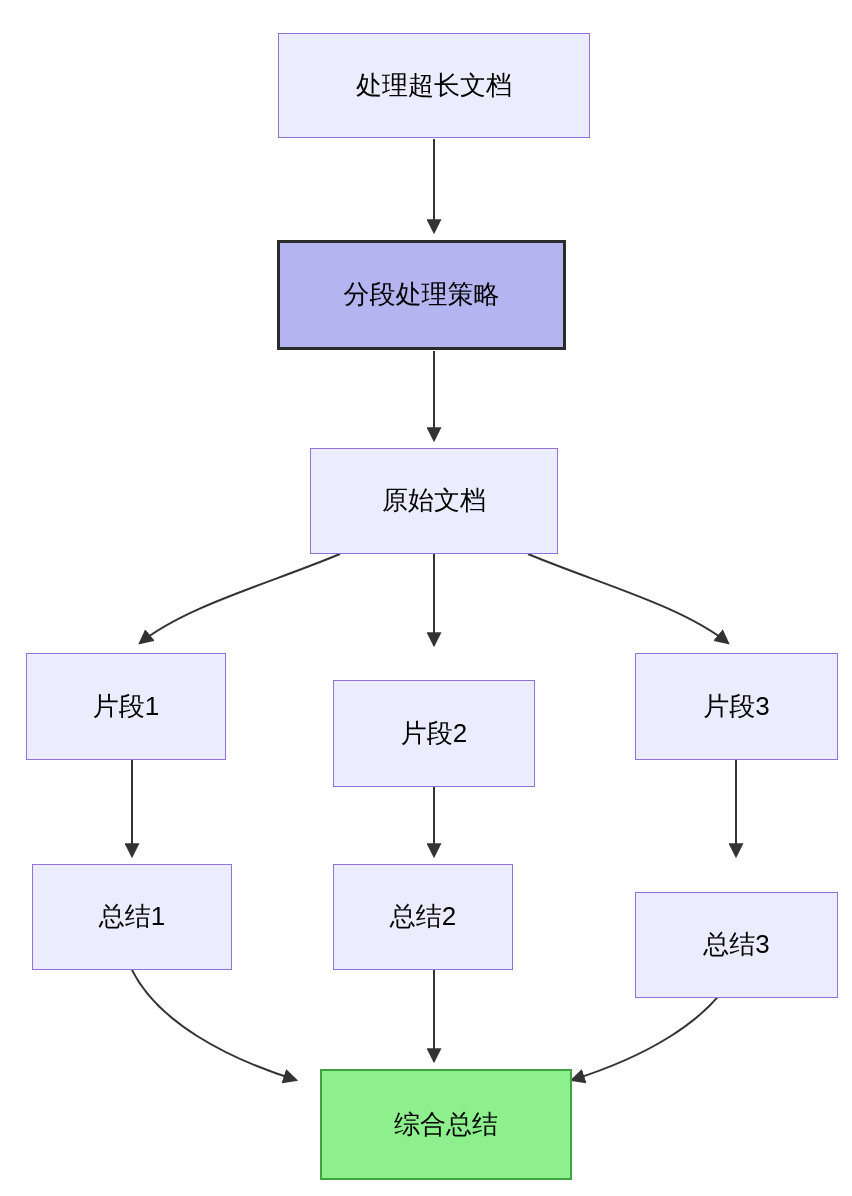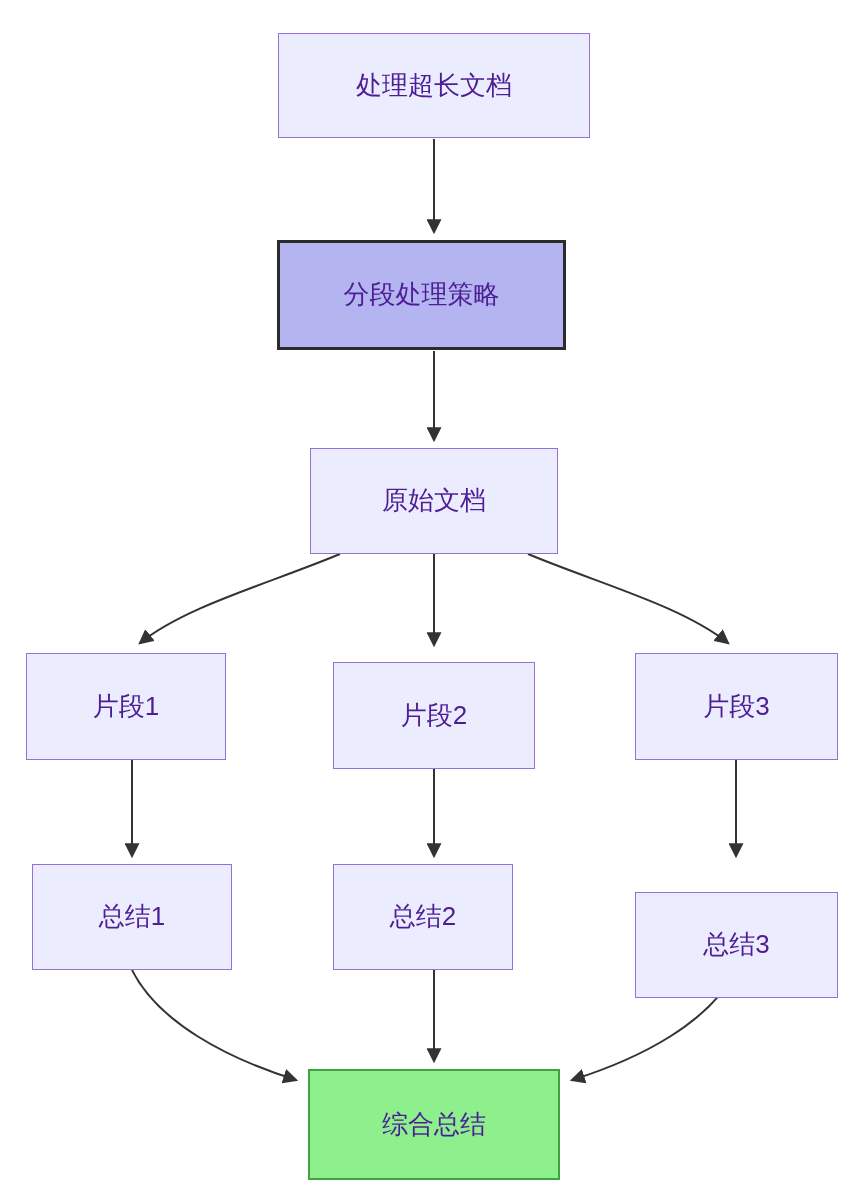--- a/index.html
+++ b/index.html
@@ -24,44 +24,44 @@
     pointer-events: none;
   }
   .node {
     position: absolute;
     box-sizing: border-box;
     display: flex;
     align-items: center;
     justify-content: center;
     background: #ECECFF;
     border: 1px solid #9370DB;
-    color: #4c1d95;
+    color: #000000;
     font-size: 26px;
     line-height: 1.2;
     white-space: nowrap;
   }
   .node.highlight {
     background: #B4B4F0;
     border: 3px solid #2B2B2B;
   }
   .node.result {
     background: #8DF08D;
     border: 2px solid #3FA33F;
   }
   
   .n-a  { left: 278px; top: 33px;   width: 312px; height: 105px; }
   .n-b  { left: 277px; top: 240px;  width: 289px; height: 110px; }
   .n-c  { left: 310px; top: 448px;  width: 248px; height: 106px; }
   .n-d1 { left: 26px;  top: 653px;  width: 200px; height: 107px; }
-  .n-d2 { left: 333px; top: 662px;  width: 202px; height: 107px; text-align: right; }
+  .n-d2 { left: 333px; top: 680px;  width: 202px; height: 107px; text-align: right; }
   .n-d3 { left: 635px; top: 653px;  width: 203px; height: 107px; }
   .n-e1 { left: 32px;  top: 864px;  width: 200px; height: 106px; }
   .n-e2 { left: 333px; top: 864px;  width: 180px; height: 106px; }
   .n-e3 { left: 635px; top: 864px;  width: 203px; height: 106px; margin-top: 28px; }
-  .n-f  { left: 308px; top: 1069px; width: 252px; height: 111px; }
+  .n-f  { left: 320px; top: 1069px; width: 252px; height: 111px; }
 </style>
 </head>
 <body>
 
 <div class="canvas">
 
   <svg class="edges" viewBox="0 0 852 1196" xmlns="http://www.w3.org/2000/svg">
     <defs>
       <marker id="arrowhead" viewBox="0 0 10 10" refX="8.5" refY="5" markerWidth="7.5" markerHeight="7.5" orient="auto-start-reverse">
         <path d="M0,0 L10,5 L0,10 z" fill="#333333"></path>

